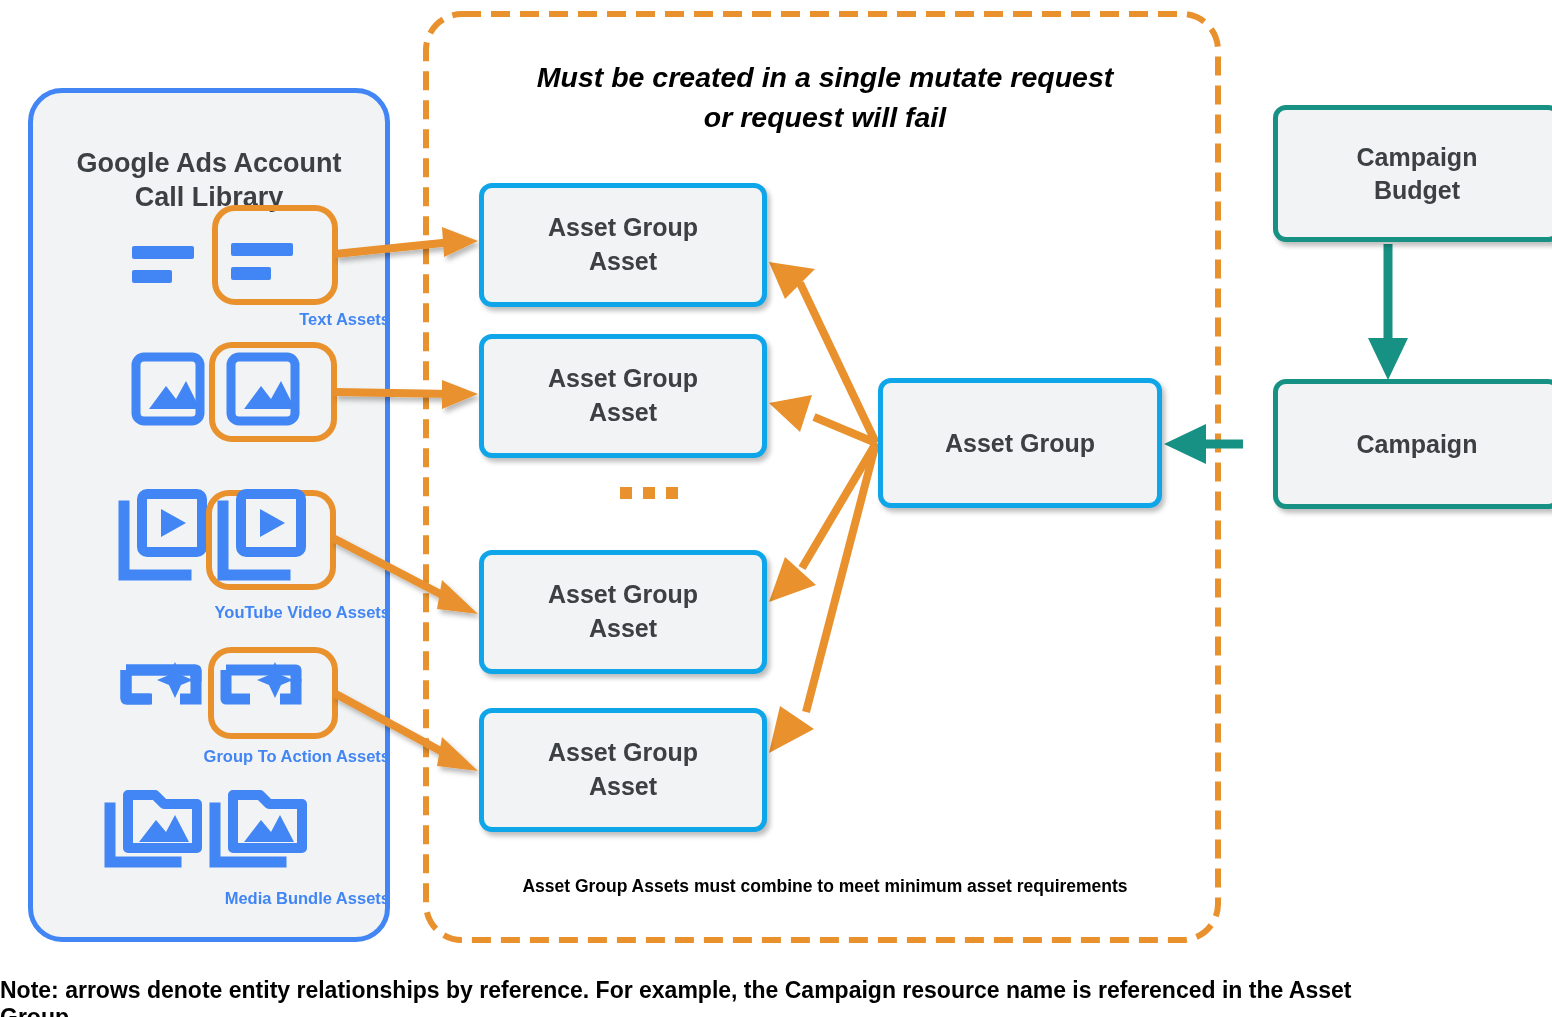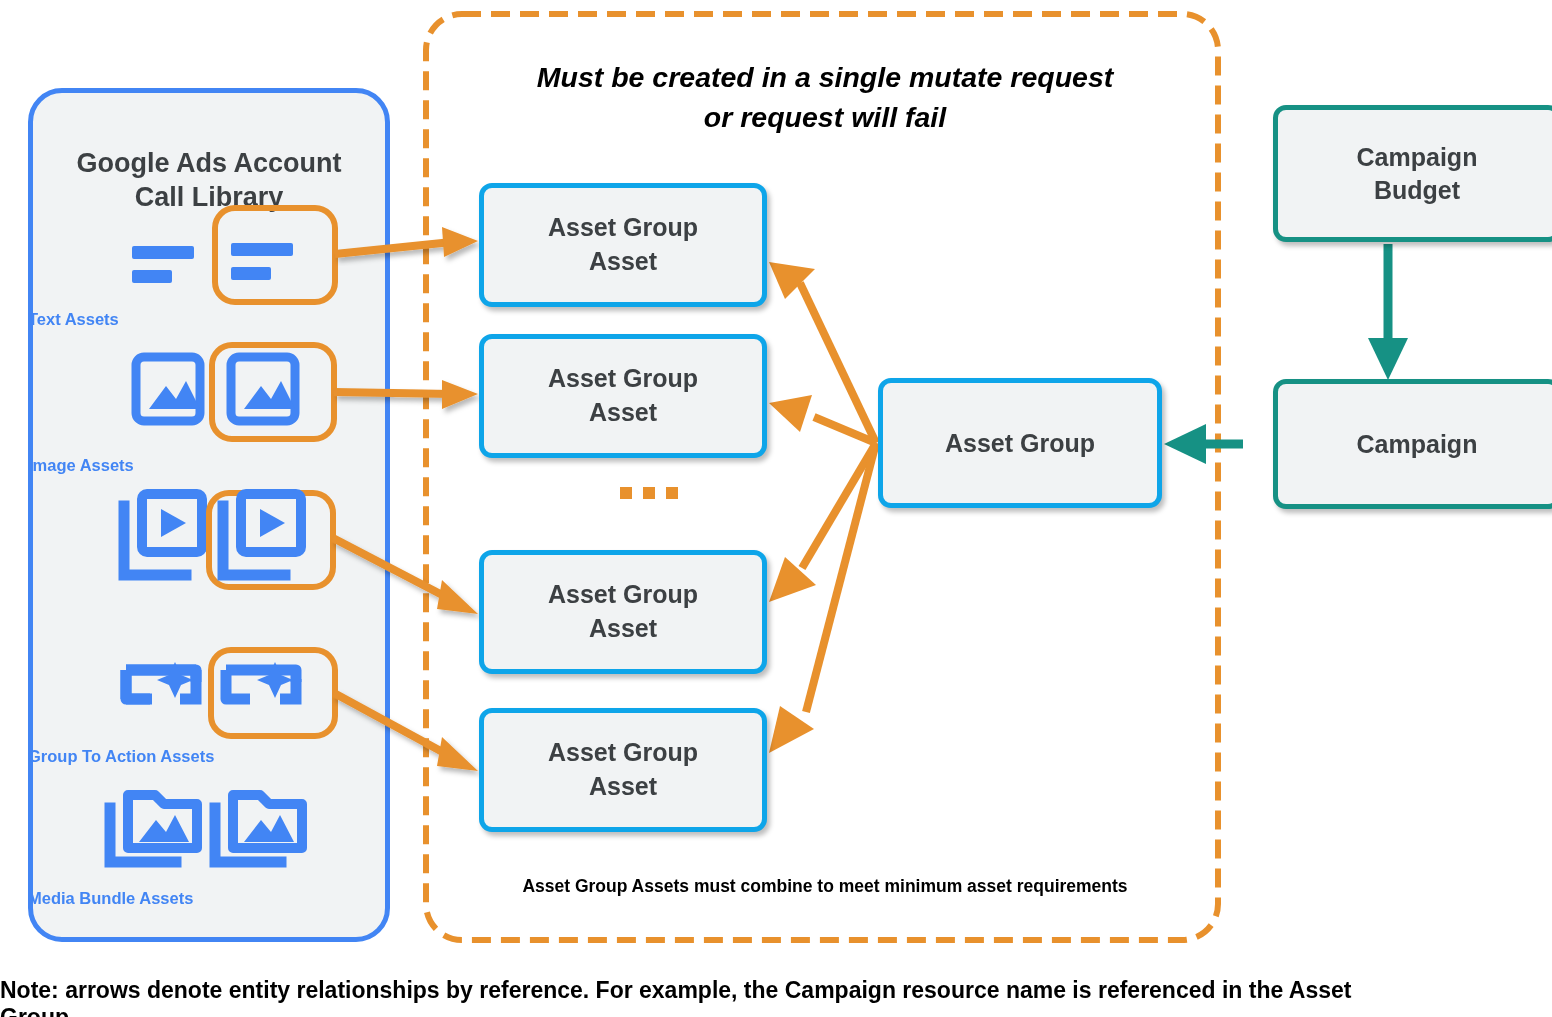--- a/index.html
+++ b/index.html
@@ -42,21 +42,21 @@
     font-size: 27px;
     font-weight: bold;
     line-height: 1.27;
     color: #3c4043;
     margin-top: 28px;
   }
   .asset-caption {
     position: absolute;
     width: 362px;
     left: 28px;
-    text-align: left;
+    text-align: right;
     font-size: 16.5px;
     font-weight: bold;
     color: #4285f4;
   }
 
   
   .node {
     position: absolute;
     box-sizing: border-box;
     background: #f1f3f4;
@@ -207,21 +207,21 @@
       <path d="M139 842 L156 820 L166 832 L175 815 L189 842 Z" fill="#4285f4"></path>
     </g>
     <g>
       <path d="M215 808 L215 862 L281 862" fill="none" stroke="#4285f4" stroke-width="11" stroke-linecap="square"></path>
       <path d="M233 848 L233 795 L260 795 L269 804 L302 804 L302 848 Z" fill="none" stroke="#4285f4" stroke-width="10" stroke-linejoin="round"></path>
       <path d="M244 842 L261 820 L271 832 L280 815 L294 842 Z" fill="#4285f4"></path>
     </g>
   </svg>
 
   <div class="asset-caption" style="top:310px;">Text Assets</div>
-  <div class="asset-caption" style="top:456px;">Image Assets</div>
+  <div class="asset-caption" style="top:603px;">YouTube Video  Assets</div>
   <div class="asset-caption" style="top:747px;">Group To Action Assets</div>
   <div class="asset-caption" style="top:889px;">Media Bundle  Assets</div>
 
   <svg class="layer" viewBox="0 0 1552 1017">
     <defs>
       <filter id="softshadow" x="-20%" y="-20%" width="150%" height="150%">
         <feDropShadow dx="3" dy="4" stdDeviation="2.6" flood-color="#000000" flood-opacity="0.28"></feDropShadow>
       </filter>
     </defs>
 

